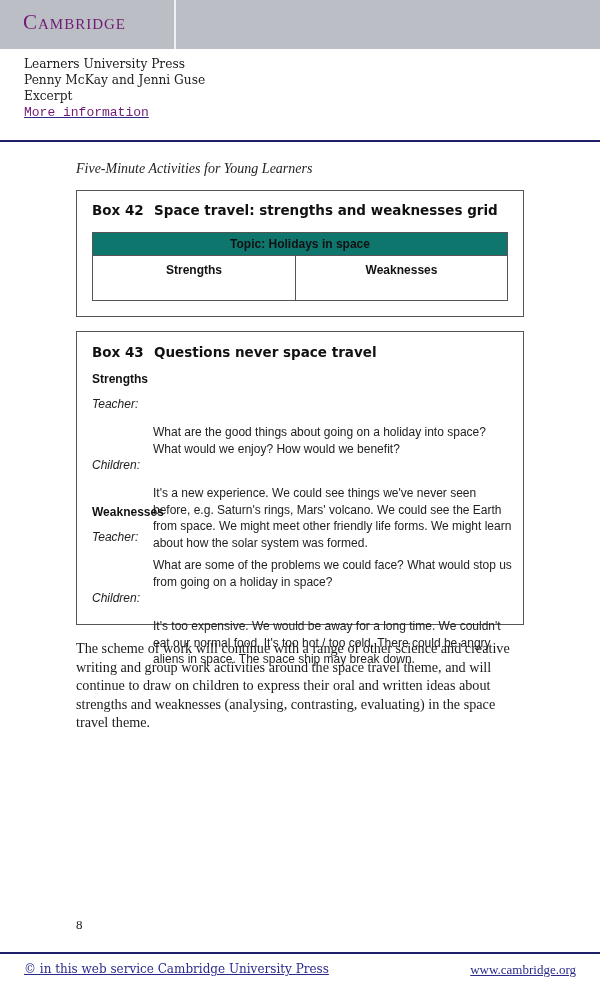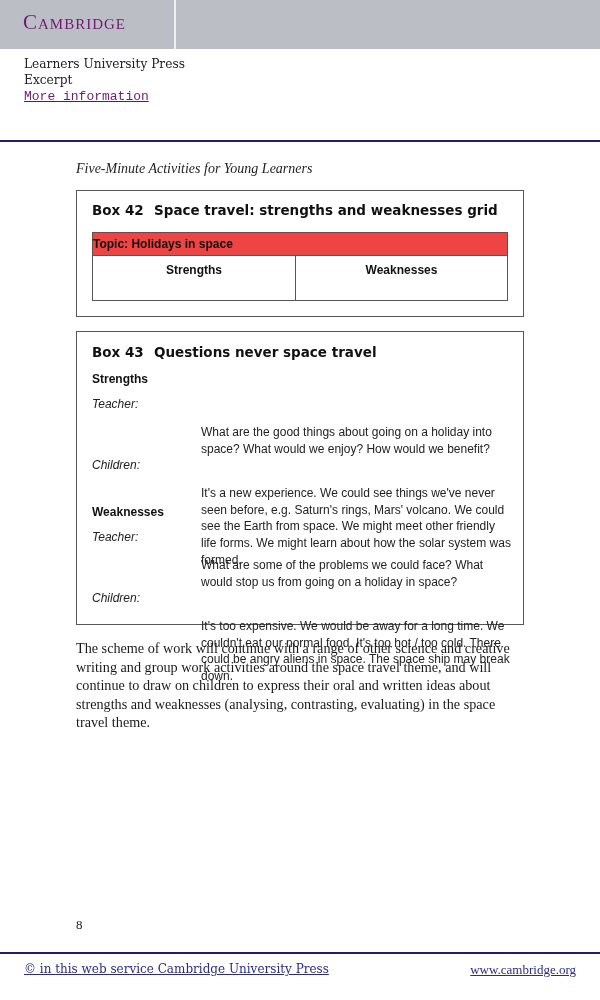--- a/index.html
+++ b/index.html
@@ -46,40 +46,40 @@
     position: absolute; left: 15px;
     font-family: "DejaVu Sans", sans-serif; font-weight: bold; font-size: 13.5px; color: #111;
     white-space: nowrap;
   }
   .box-title .num { display: inline-block; width: 62px; }
   .grid {
     position: absolute; left: 15px; top: 41px; width: 414px; height: 67px;
     border: 1.5px solid #555;
   }
   .grid-head {
-    height: 22px; background: #ef4444; border-bottom: 1.5px solid #555;
-    font-family: "Liberation Sans", sans-serif; font-weight: bold;
+    height: 22px; background: #0f766e; border-bottom: 1.5px solid #555;
+    text-align: center; font-family: "Liberation Sans", sans-serif; font-weight: bold;
     font-size: 12px; line-height: 22px; color: #111;
   }
   .grid-body { display: flex; height: 44px; }
   .grid-col {
     flex: 1; text-align: center; font-family: "Liberation Sans", sans-serif; font-weight: bold;
     font-size: 12px; padding-top: 7px; color: #111;
   }
   .grid-col.left { border-right: 1.5px solid #555; flex: 0 0 202px; }
 
   .sub {
     position: absolute; left: 15px;
     font-family: "Liberation Sans", sans-serif; font-weight: bold; font-size: 12px; color: #111;
   }
   .dlg {
     position: absolute; left: 15px; width: 420px;
     font-family: "Liberation Sans", sans-serif; font-size: 12px; line-height: 16.6px; color: #222;
   }
-  .dlg-row { display: flex; gap: 48px; }
+  .dlg-row { display: flex; }
   .dlg-row .who { flex: 0 0 61px; font-style: italic; }
   .dlg-row .txt { flex: 1; margin-top: 28px; }
 
   .para {
     position: absolute; left: 76px; top: 639px; width: 450px;
     font-family: "Liberation Serif", serif; font-size: 14.2px; line-height: 18.5px; color: #1a1a1a;
   }
   .page-num {
     position: absolute; left: 76px; top: 917px;
     font-family: "Liberation Serif", serif; font-size: 13px; color: #222;
@@ -99,20 +99,21 @@
 </head>
 <body>
 
 <div class="banner">
   <div class="banner-logo">Cambridge</div>
   <div class="banner-divider"></div>
 </div>
 
 <div class="meta">
   <div>Learners University Press</div>
+  <div>Penny McKay and Jenni Guse</div>
   <div>Excerpt</div>
   <div><span class="link">More information</span></div>
 </div>
 <div class="rule-top"></div>
 
 <div class="running-head">Five-Minute Activities for Young Learners</div>
 
 <div class="box box42">
   <div class="box-title" style="top:11px;">
     <span class="num">Box 42</span><span>Space travel: strengths and weaknesses grid</span>

